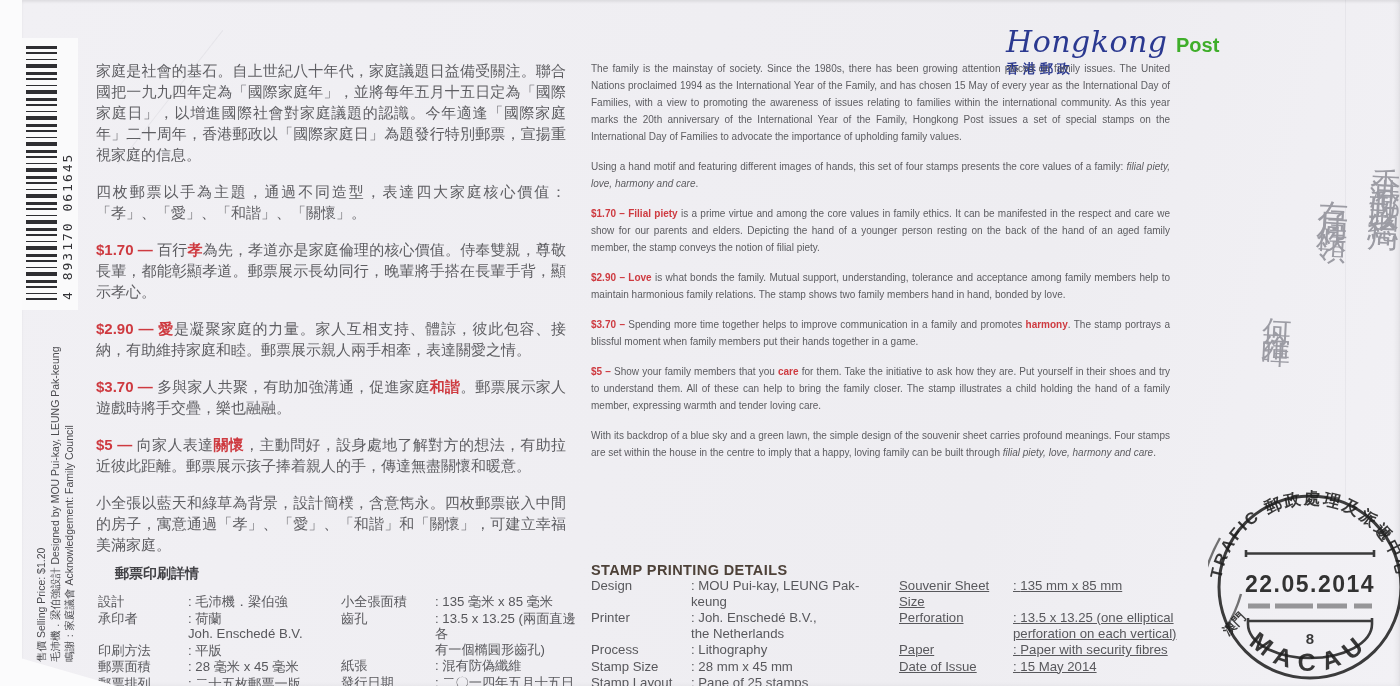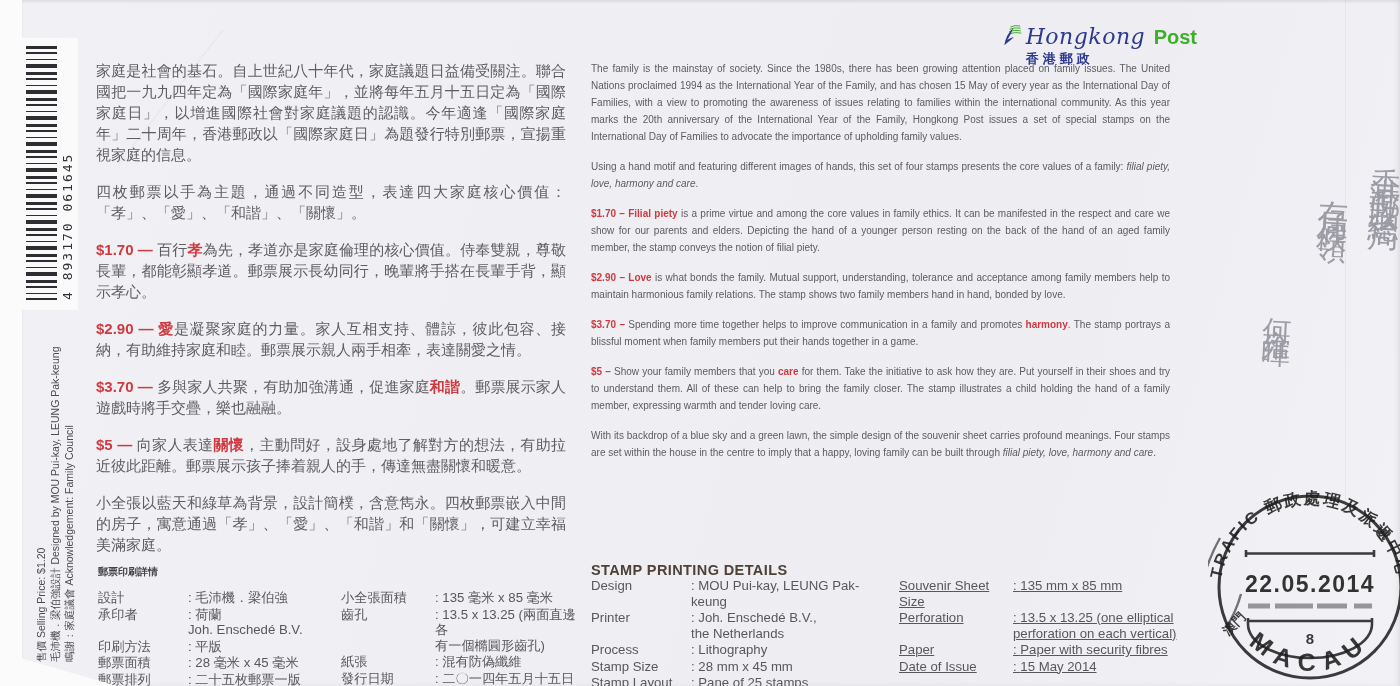--- a/index.html
+++ b/index.html
@@ -15,21 +15,21 @@
   }
   .crease-v{position:absolute;top:0;bottom:180px;left:1323px;width:1px;background:rgba(60,60,80,.05);}
   .corner-cut{position:absolute;left:0;bottom:0;width:95px;height:50px;background:#fbfbfc;
     clip-path:polygon(0 100%,0 45%,100% 100%);}
   .flap-line{position:absolute;left:-4px;top:-40px;width:170px;height:170px;border-right:1px solid rgba(60,60,90,.06);transform:rotate(38deg);}
 
   
   #logo{position:absolute;left:980px;top:6px;width:195px;height:60px;display:flex;align-items:flex-start;}
   #logo .wordmark{margin-left:4px;margin-top:18px;}
   #logo .line1{white-space:nowrap;}
-  .brand-hk{font-family:"DejaVu Serif","Liberation Serif",serif;font-style:italic;font-size:22px;color:#2b3990;letter-spacing:.5px;}
+  .brand-hk{font-family:"DejaVu Serif","Liberation Serif",serif;font-style:italic;font-size:30px;color:#2b3990;letter-spacing:.5px;}
   .brand-post{font-size:20px;font-weight:bold;color:#3fae2a;margin-left:4px;}
   .brand-zh{display:block;text-align:left;font-size:13px;font-weight:bold;color:#2b3990;letter-spacing:4px;margin-top:1px;}
 
   
   #barcode-label{position:absolute;left:0px;top:38px;width:56px;height:272px;background:#fafafb;}
   #barcode-bars{position:absolute;left:4px;top:46px;width:31px;height:254px;
     background:repeating-linear-gradient(to bottom,
       #2e2e32 0 3px,#fafafb 3px 6px,
       #2e2e32 6px 8px,#fafafb 8px 13px,
       #2e2e32 13px 14px,#fafafb 14px 18px,
@@ -49,21 +49,21 @@
   #en-article{position:absolute;left:569px;top:60px;width:579px;
     font-size:10px;line-height:17px;color:#5c5c60;text-align:justify;}
   #en-article p{margin:0 0 13px 0;}
   .s-red{color:#ce3a40;font-weight:600;}
   .s-redb{color:#ce3a40;font-weight:bold;}
   .s-i{font-style:italic;}
 
   
   .details-heading{font-weight:bold;}
   #zh-details{position:absolute;left:76px;top:565px;width:480px;font-size:13.2px;color:#58585c;}
-  #zh-details .details-heading{font-size:10px;color:#434347;margin-bottom:11px;}
+  #zh-details .details-heading{font-size:14px;color:#434347;margin-bottom:11px;margin-left:17px;}
   #en-details{position:absolute;left:569px;top:562px;width:660px;font-size:13.2px;color:#58585c;}
   #en-details .details-heading{font-size:14.5px;color:#4d4138;letter-spacing:.4px;}
   .dcols{position:relative;}
   .dcol{position:absolute;top:0;}
   #zh-d1{left:0;width:245px;} #zh-d2{left:243px;width:237px;}
   #en-d1{left:0;width:300px;} #en-d2{left:308px;width:340px;text-decoration:underline;}
   .drow{display:flex;line-height:15.5px;margin-bottom:1px;}
   .dlabel{flex:0 0 auto;}
   #zh-d1 .dlabel{width:90px;} #zh-d2 .dlabel{width:94px;}
   #en-d1 .dlabel{width:100px;} #en-d2 .dlabel{width:114px;}

